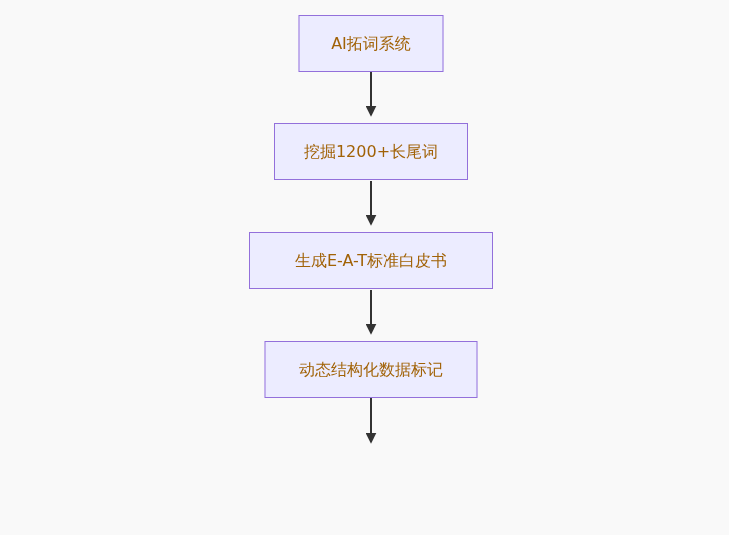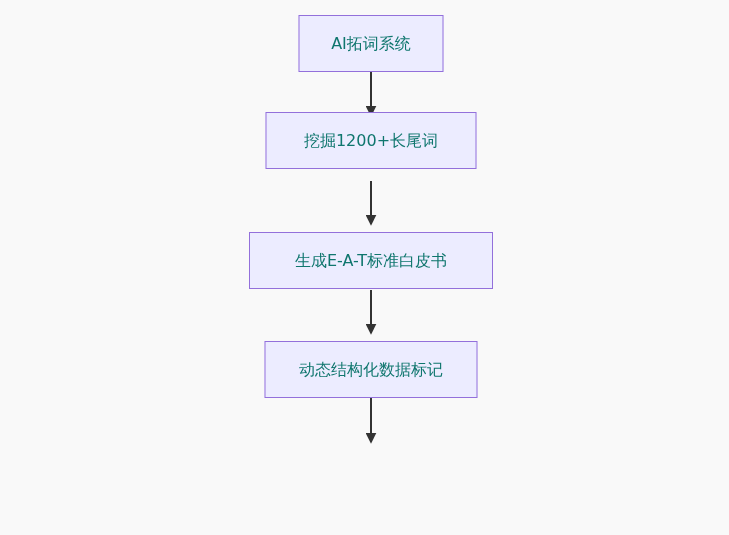--- a/index.html
+++ b/index.html
@@ -26,27 +26,27 @@
     position: absolute;
     left: 371px;
     transform: translateX(-50%);
     height: 57px;
     box-sizing: border-box;
     background: #ECECFF;
     border: 1.5px solid #9370DB;
     display: flex;
     align-items: center;
     justify-content: center;
-    color: #0f766e;
+    color: #a16207;
     font-size: 16px;
     line-height: 1;
     white-space: nowrap;
   }
   .n0 { top: 15px;  width: 145px; }
-  .n1 { top: 112px; width: 211px; }
+  .n1 { top: 123px; width: 194px; }
   .n2 { top: 232px; width: 244px; }
   .n3 { top: 341px; width: 213px; }
   .n4 { top: 450px; width: 234px; }
 </style>
 </head>
 <body>
 
 <div class="canvas">
 
   <svg class="edges" width="729" height="535">

